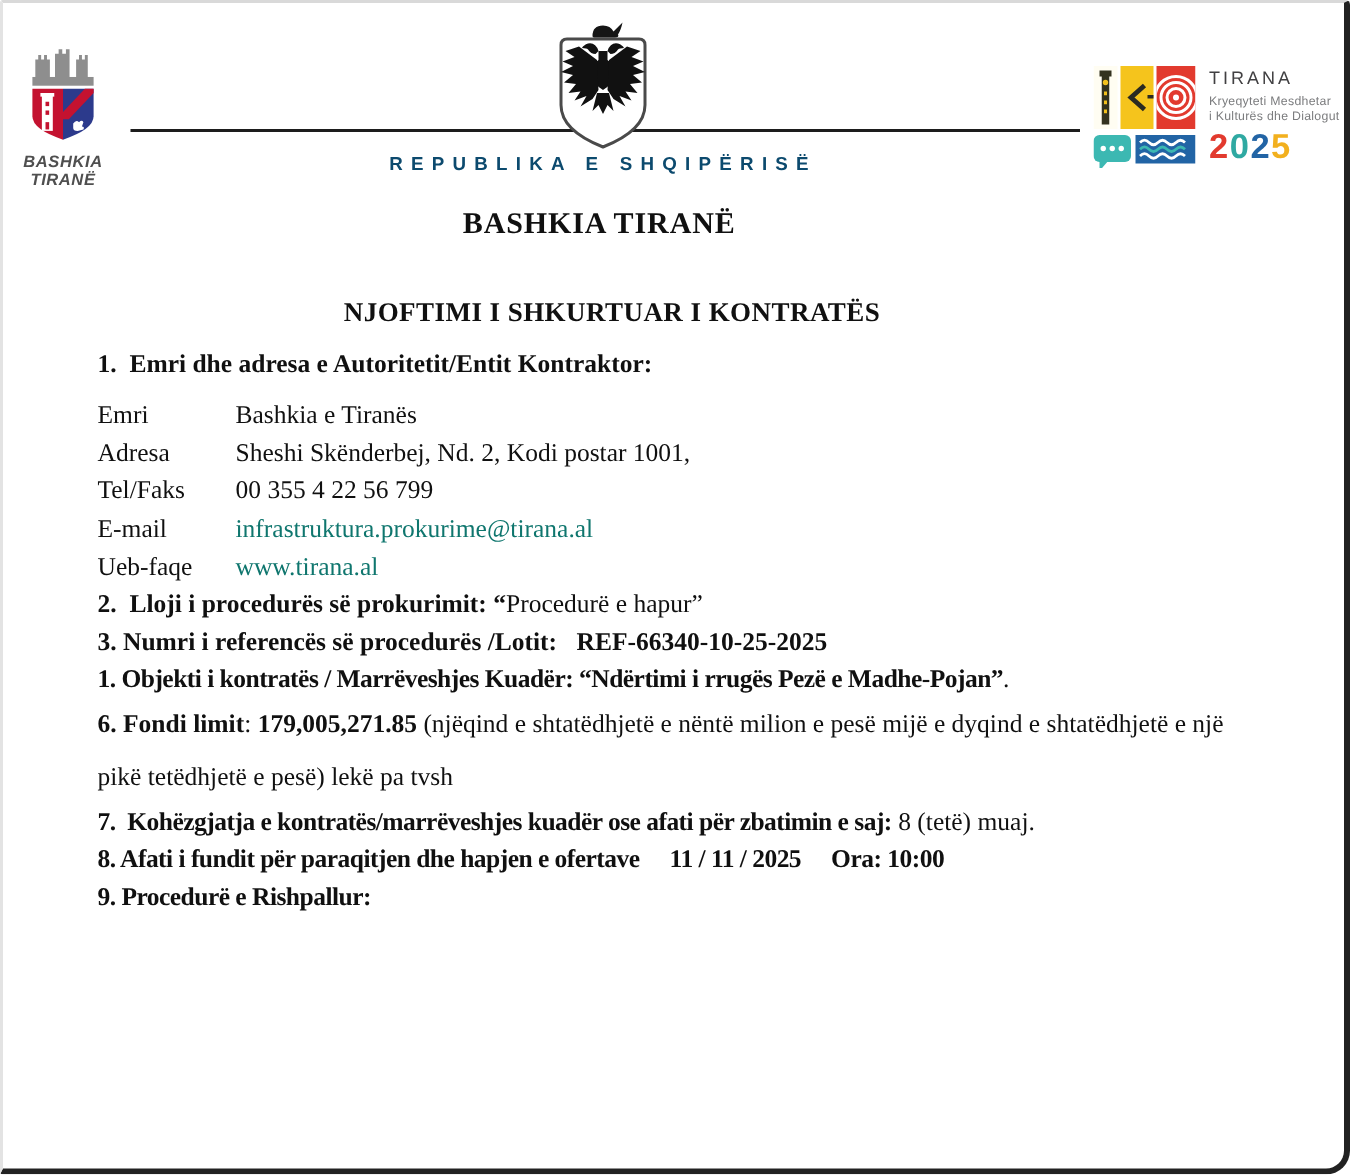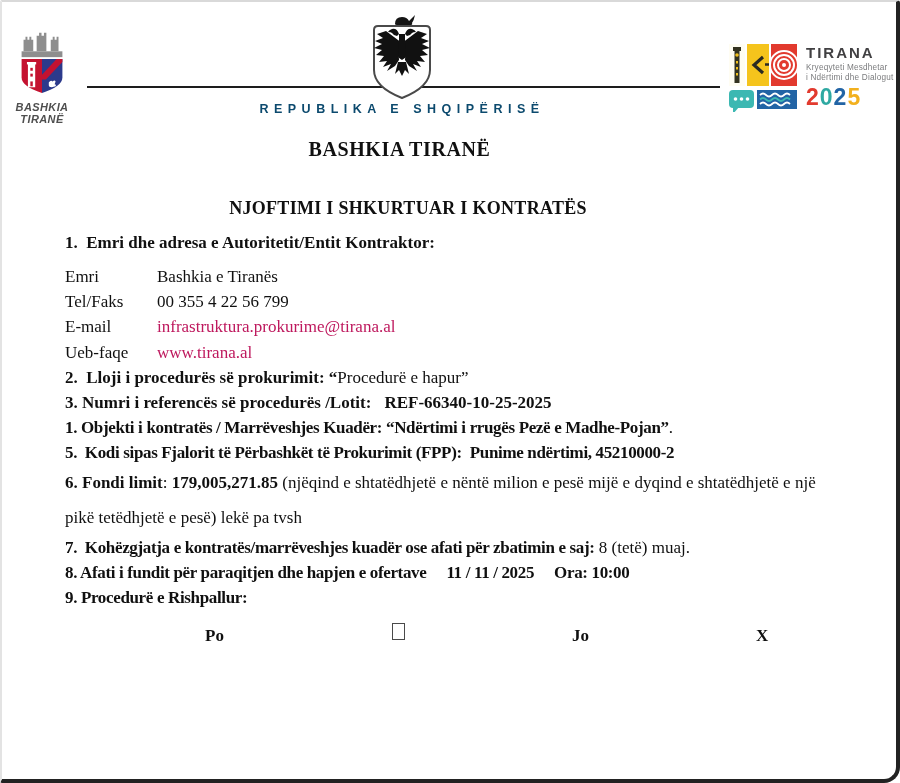--- a/index.html
+++ b/index.html
@@ -20,34 +20,34 @@
   .caption{position:absolute; left:0; top:100px; width:800px; text-align:center;
     font-family:"Liberation Sans", sans-serif; font-weight:bold; font-size:12.5px;
     letter-spacing:5.5px; color:#0c4a6e; white-space:pre;}
   .org-title{position:absolute; left:0; top:136px; width:795px; text-align:center;
     font-weight:bold; font-size:20px; letter-spacing:0.6px;}
   .doc-title{position:absolute; left:0; top:196px; width:812px; text-align:center;
     font-weight:bold; font-size:18px; letter-spacing:0.3px;}
   
   .tlogo{position:absolute; left:727px; top:42px; display:flex; align-items:flex-start;}
   .tlogo-text{margin-left:9px; font-family:"Liberation Sans", sans-serif;}
-  .t-title{font-size:15px; font-weight:bold; color:#414042; letter-spacing:2px; line-height:17px;}
+  .t-title{font-size:12px; font-weight:normal; color:#414042; letter-spacing:2px; line-height:17px;}
   .t-sub{font-size:8.2px; color:#7b7c7e; line-height:9.6px; margin-top:2px; letter-spacing:0.2px;}
   .t-year{font-size:23px; font-weight:bold; letter-spacing:1px; line-height:24px; margin-top:3px;}
   .t-year .d0{color:#e23a2e;} .t-year .d1{color:#2fa9a2;}
   .t-year .d2{color:#2264a5;} .t-year .d3{color:#f2b01e;}
   
   .content{position:absolute; left:63px; top:228px; width:779px; font-size:17px; line-height:25px;}
   .content p{margin:0; white-space:pre-wrap;}
   .b{font-weight:bold;}
   .cond{letter-spacing:-0.35px;}
   .rows{margin-top:9px;}
   .row{display:flex; line-height:25.2px;}
   .row .lbl{width:92px; flex:none;}
-  .link{color:#be185d;} a.link{text-decoration:none; cursor:pointer;}
+  .link{color:#0f766e;} a.link{text-decoration:none; cursor:pointer;}
   .p2{margin-top:27px;}
   .p3{margin-top:16px;} .p3 .val{margin-left:13px;}
   .p4{margin-top:7px;}
   .p5{margin-top:7px;} .p5 .val{margin-left:8px;}
   .p6{margin-top:12px; line-height:35px;}
   .p7{margin-top:0px;}
   .p8{margin-top:6px;} .p8 .gap{display:inline-block; width:20px;}
   .p9{margin-top:23px;}
   .opts{position:relative; margin-top:13px; height:26px; font-weight:bold;}
   .opts span{position:absolute; top:0;}
@@ -131,37 +131,41 @@
       <circle cx="18.5" cy="55" r="1.8" fill="#ffffff"></circle>
       <rect x="28" y="46" width="40" height="19" fill="#2264a5"></rect>
       <path d="M31,51 q3,-3 6,0 q3,3 6,0 q3,-3 6,0 q3,3 6,0 q3,-3 6,0" stroke="#ffffff" stroke-width="1.8" fill="none"></path>
       <path d="M31,55.5 q3,-3 6,0 q3,3 6,0 q3,-3 6,0 q3,3 6,0 q3,-3 6,0" stroke="#3cb8b2" stroke-width="1.8" fill="none"></path>
       <path d="M31,60 q3,-3 6,0 q3,3 6,0 q3,-3 6,0 q3,3 6,0 q3,-3 6,0" stroke="#ffffff" stroke-width="1.8" fill="none"></path>
     </svg>
     <div class="tlogo-text">
       <div class="t-title">TIRANA</div>
       <div class="t-sub">
         <div>Kryeqyteti Mesdhetar</div>
-        <div>i Ndërtimi dhe Dialogut</div>
+        <div>i Kulturës dhe Dialogut</div>
       </div>
       <div class="t-year"><span class="d0">2</span><span class="d1">0</span><span class="d2">2</span><span class="d3">5</span></div>
     </div>
   </div>
 
   <div class="org-title">BASHKIA TIRANË</div>
   <div class="doc-title">NJOFTIMI I SHKURTUAR I KONTRATËS</div>
 
   <div class="content">
 
     <p class="b">1.  Emri dhe adresa e Autoritetit/Entit Kontraktor:</p>
 
     <div class="rows">
       <div class="row">
         <span class="lbl">Emri</span>
         <span>Bashkia e Tiranës</span>
+      </div>
+      <div class="row">
+        <span class="lbl">Adresa</span>
+        <span>Sheshi Skënderbej, Nd. 2, Kodi postar 1001,</span>
       </div>
       <div class="row">
         <span class="lbl">Tel/Faks</span>
         <span>00 355 4 22 56 799</span>
       </div>
       <div class="row">
         <span class="lbl">E-mail</span>
         <a class="link">infrastruktura.prokurime@tirana.al</a>
       </div>
       <div class="row">
@@ -169,31 +173,24 @@
         <a class="link">www.tirana.al</a>
       </div>
     </div>
 
     <p class="p2"><span class="b">2.  Lloji i procedurës së prokurimit: “</span><span>Procedurë e hapur”</span></p>
 
     <p class="p3 b"><span>3. Numri i referencës së procedurës /Lotit:</span><span class="val">REF-66340-10-25-2025</span></p>
 
     <p class="p4"><span class="b cond">1. Objekti i kontratës / Marrëveshjes Kuadër: “Ndërtimi i rrugës Pezë e Madhe-Pojan”</span><span>.</span></p>
 
-    <p class="p5 b cond"><span>5.  Kodi sipas Fjalorit të Përbashkët të Prokurimit (FPP):</span><span class="val">Punime ndërtimi, 45210000-2</span></p>
 
     <p class="p6"><span class="b">6. Fondi limit</span><span>: </span><span class="b">179,005,271.85</span><span> (njëqind e shtatëdhjetë e nëntë milion e pesë mijë e dyqind e shtatëdhjetë e një pikë tetëdhjetë e pesë) lekë pa tvsh</span></p>
 
     <p class="p7"><span class="b cond">7.  Kohëzgjatja e kontratës/marrëveshjes kuadër ose afati për zbatimin e saj:</span><span> 8 (tetë) muaj.</span></p>
 
     <p class="p8 b cond"><span>8. Afati i fundit për paraqitjen dhe hapjen e ofertave</span><span class="gap"></span><span>11 / 11 / 2025</span><span class="gap"></span><span>Ora: 10:00</span></p>
 
     <p class="p9 b cond">9. Procedurë e Rishpallur:</p>
 
-    <div class="opts">
-      <span class="opt-po">Po</span>
-      <span class="chk"></span>
-      <span class="opt-jo">Jo</span>
-      <span class="opt-x">X</span>
-    </div>
 
   </div>
 </div>
 
 </body></html>

